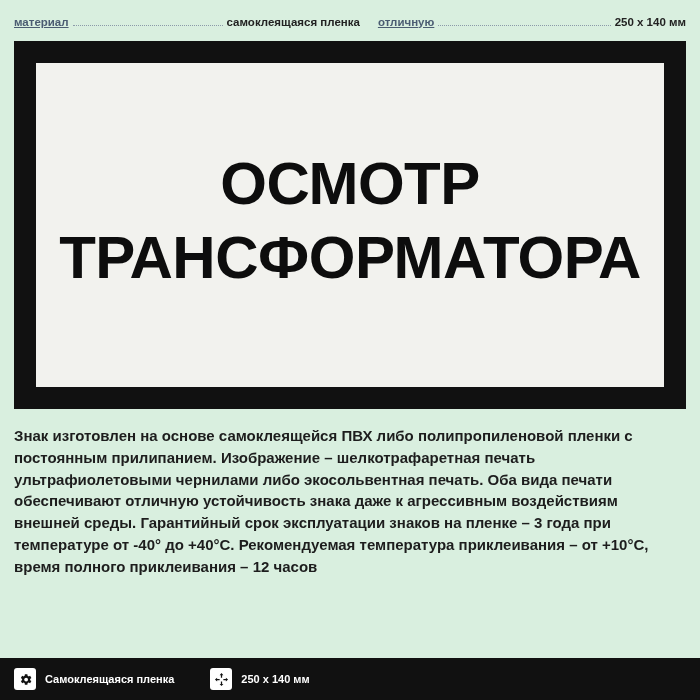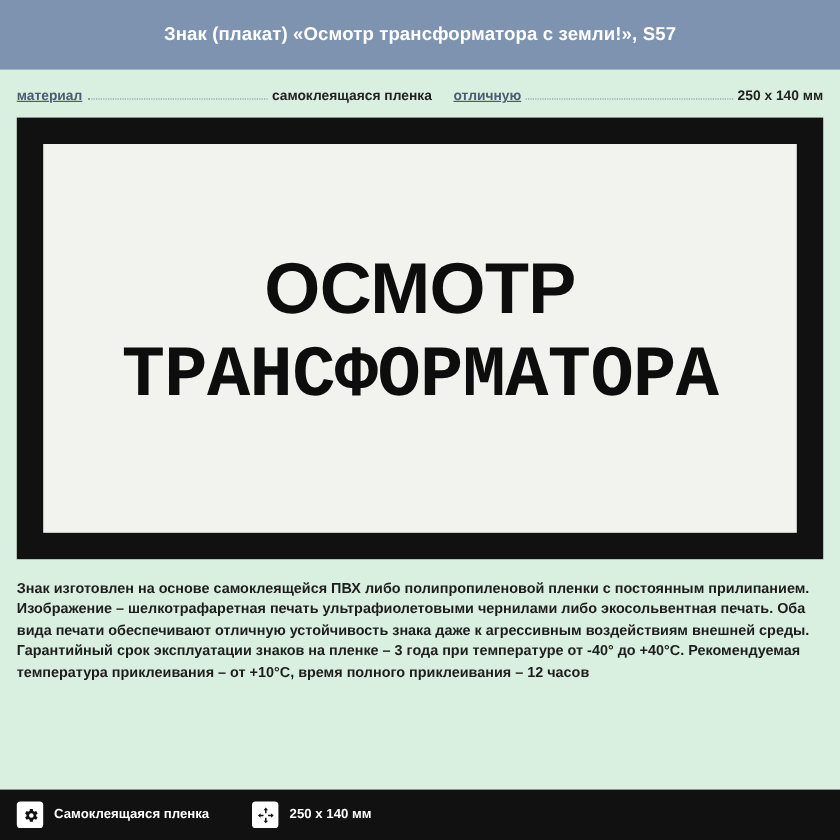--- a/index.html
+++ b/index.html
@@ -98,26 +98,26 @@
   .sign-line {
     color: #0d0d0d;
     font-weight: bold;
     font-family: "Liberation Sans", sans-serif;
     line-height: 1.06;
     letter-spacing: -0.5px;
     text-align: right;
     white-space: nowrap;
   }
   .line1 { font-size: 60px; margin-bottom: 10px; }
-  .line2 { font-size: 60px; margin-bottom: 8px; font-family: Liberation Mono, monospace; }
+  .line2 { font-size: 60px; margin-bottom: 8px; }
   .line3 { font-size: 60px; }
   
   .description {
     padding: 16px 14px 8px 14px;
-    font-size: 12px;
+    font-size: 15px;
     line-height: 1.45;
     color: #1d1d1d;
     font-weight: bold;
     text-align: left;
   }
   
   .footer {
     position: absolute;
     left: 0;
     bottom: 0;
@@ -149,23 +149,20 @@
     color: #ffffff;
     font-size: 11px;
     font-weight: bold;
   }
 </style>
 </head>
 <body>
 
 <div class="page">
 
-  <div class="header">
-    <div class="header-title">Знак (плакат) «Осмотр трансформатора с земли!», S57</div>
-  </div>
 
   <div class="specs">
     <div class="spec spec-left">
       <span class="spec-label">материал</span>
       <span class="dots"></span>
       <span class="spec-value">самоклеящаяся пленка</span>
     </div>
     <div class="spec spec-right">
       <span class="spec-label">отличную</span>
       <span class="dots"></span>

